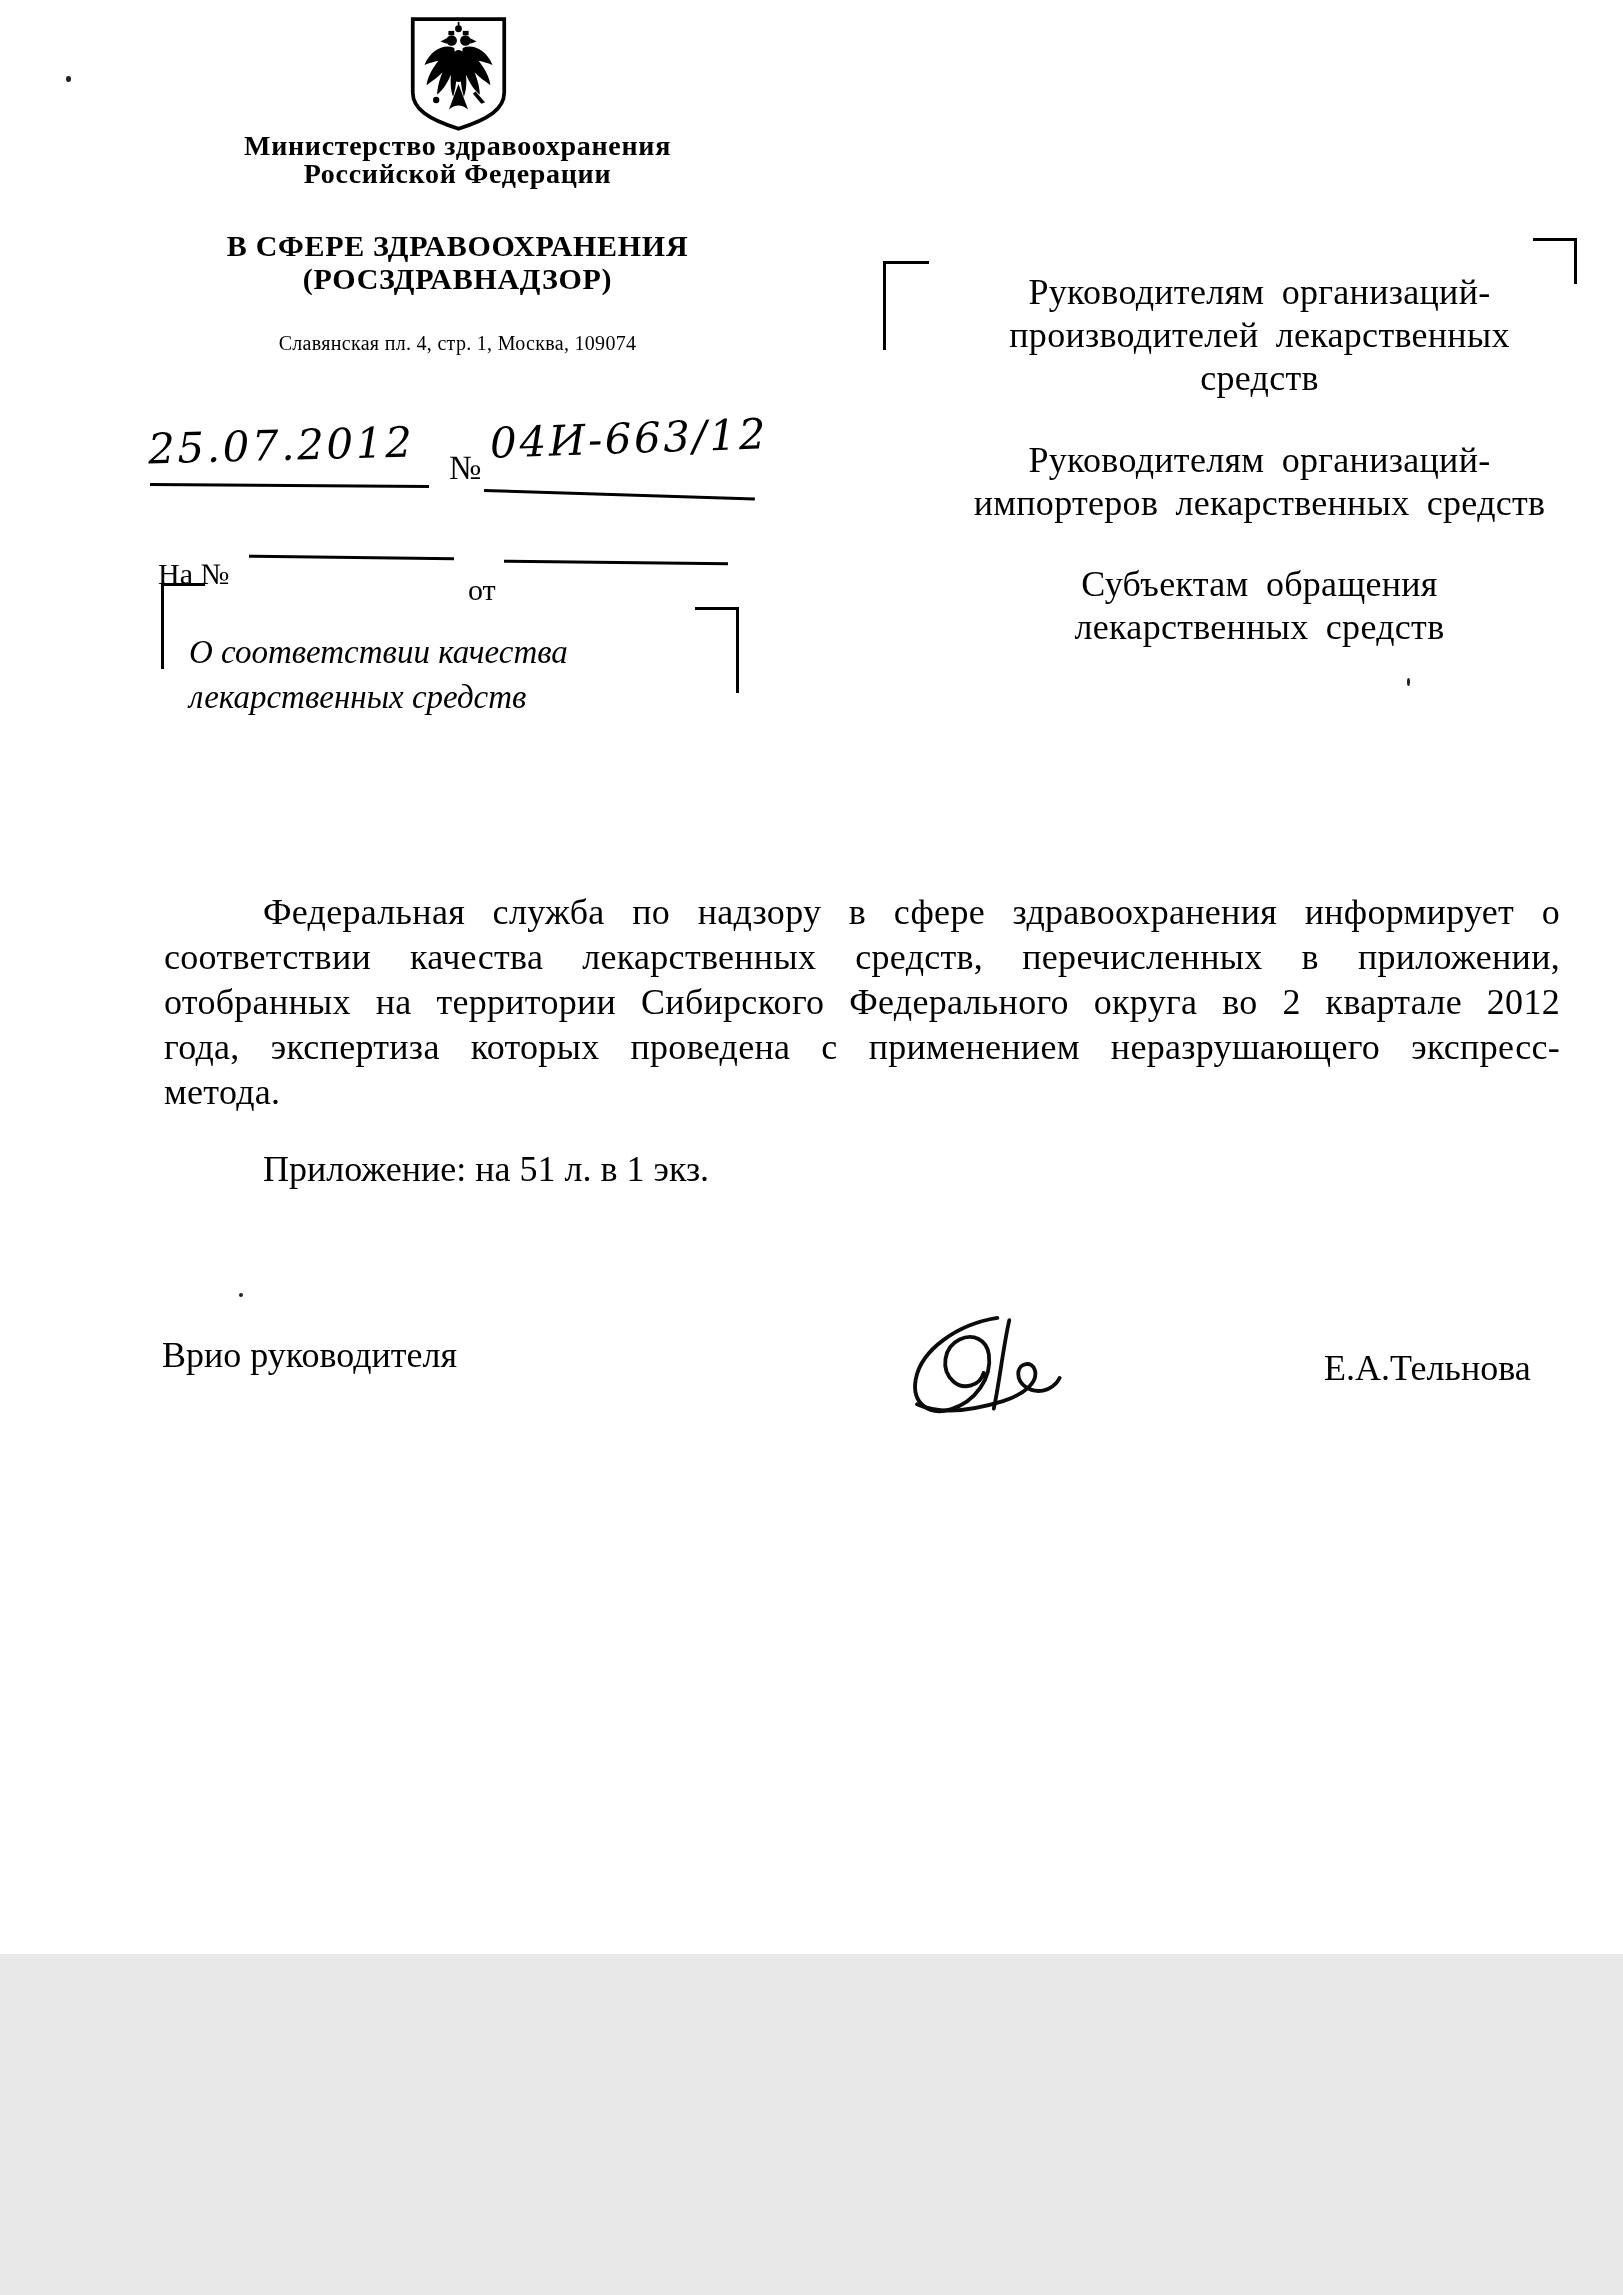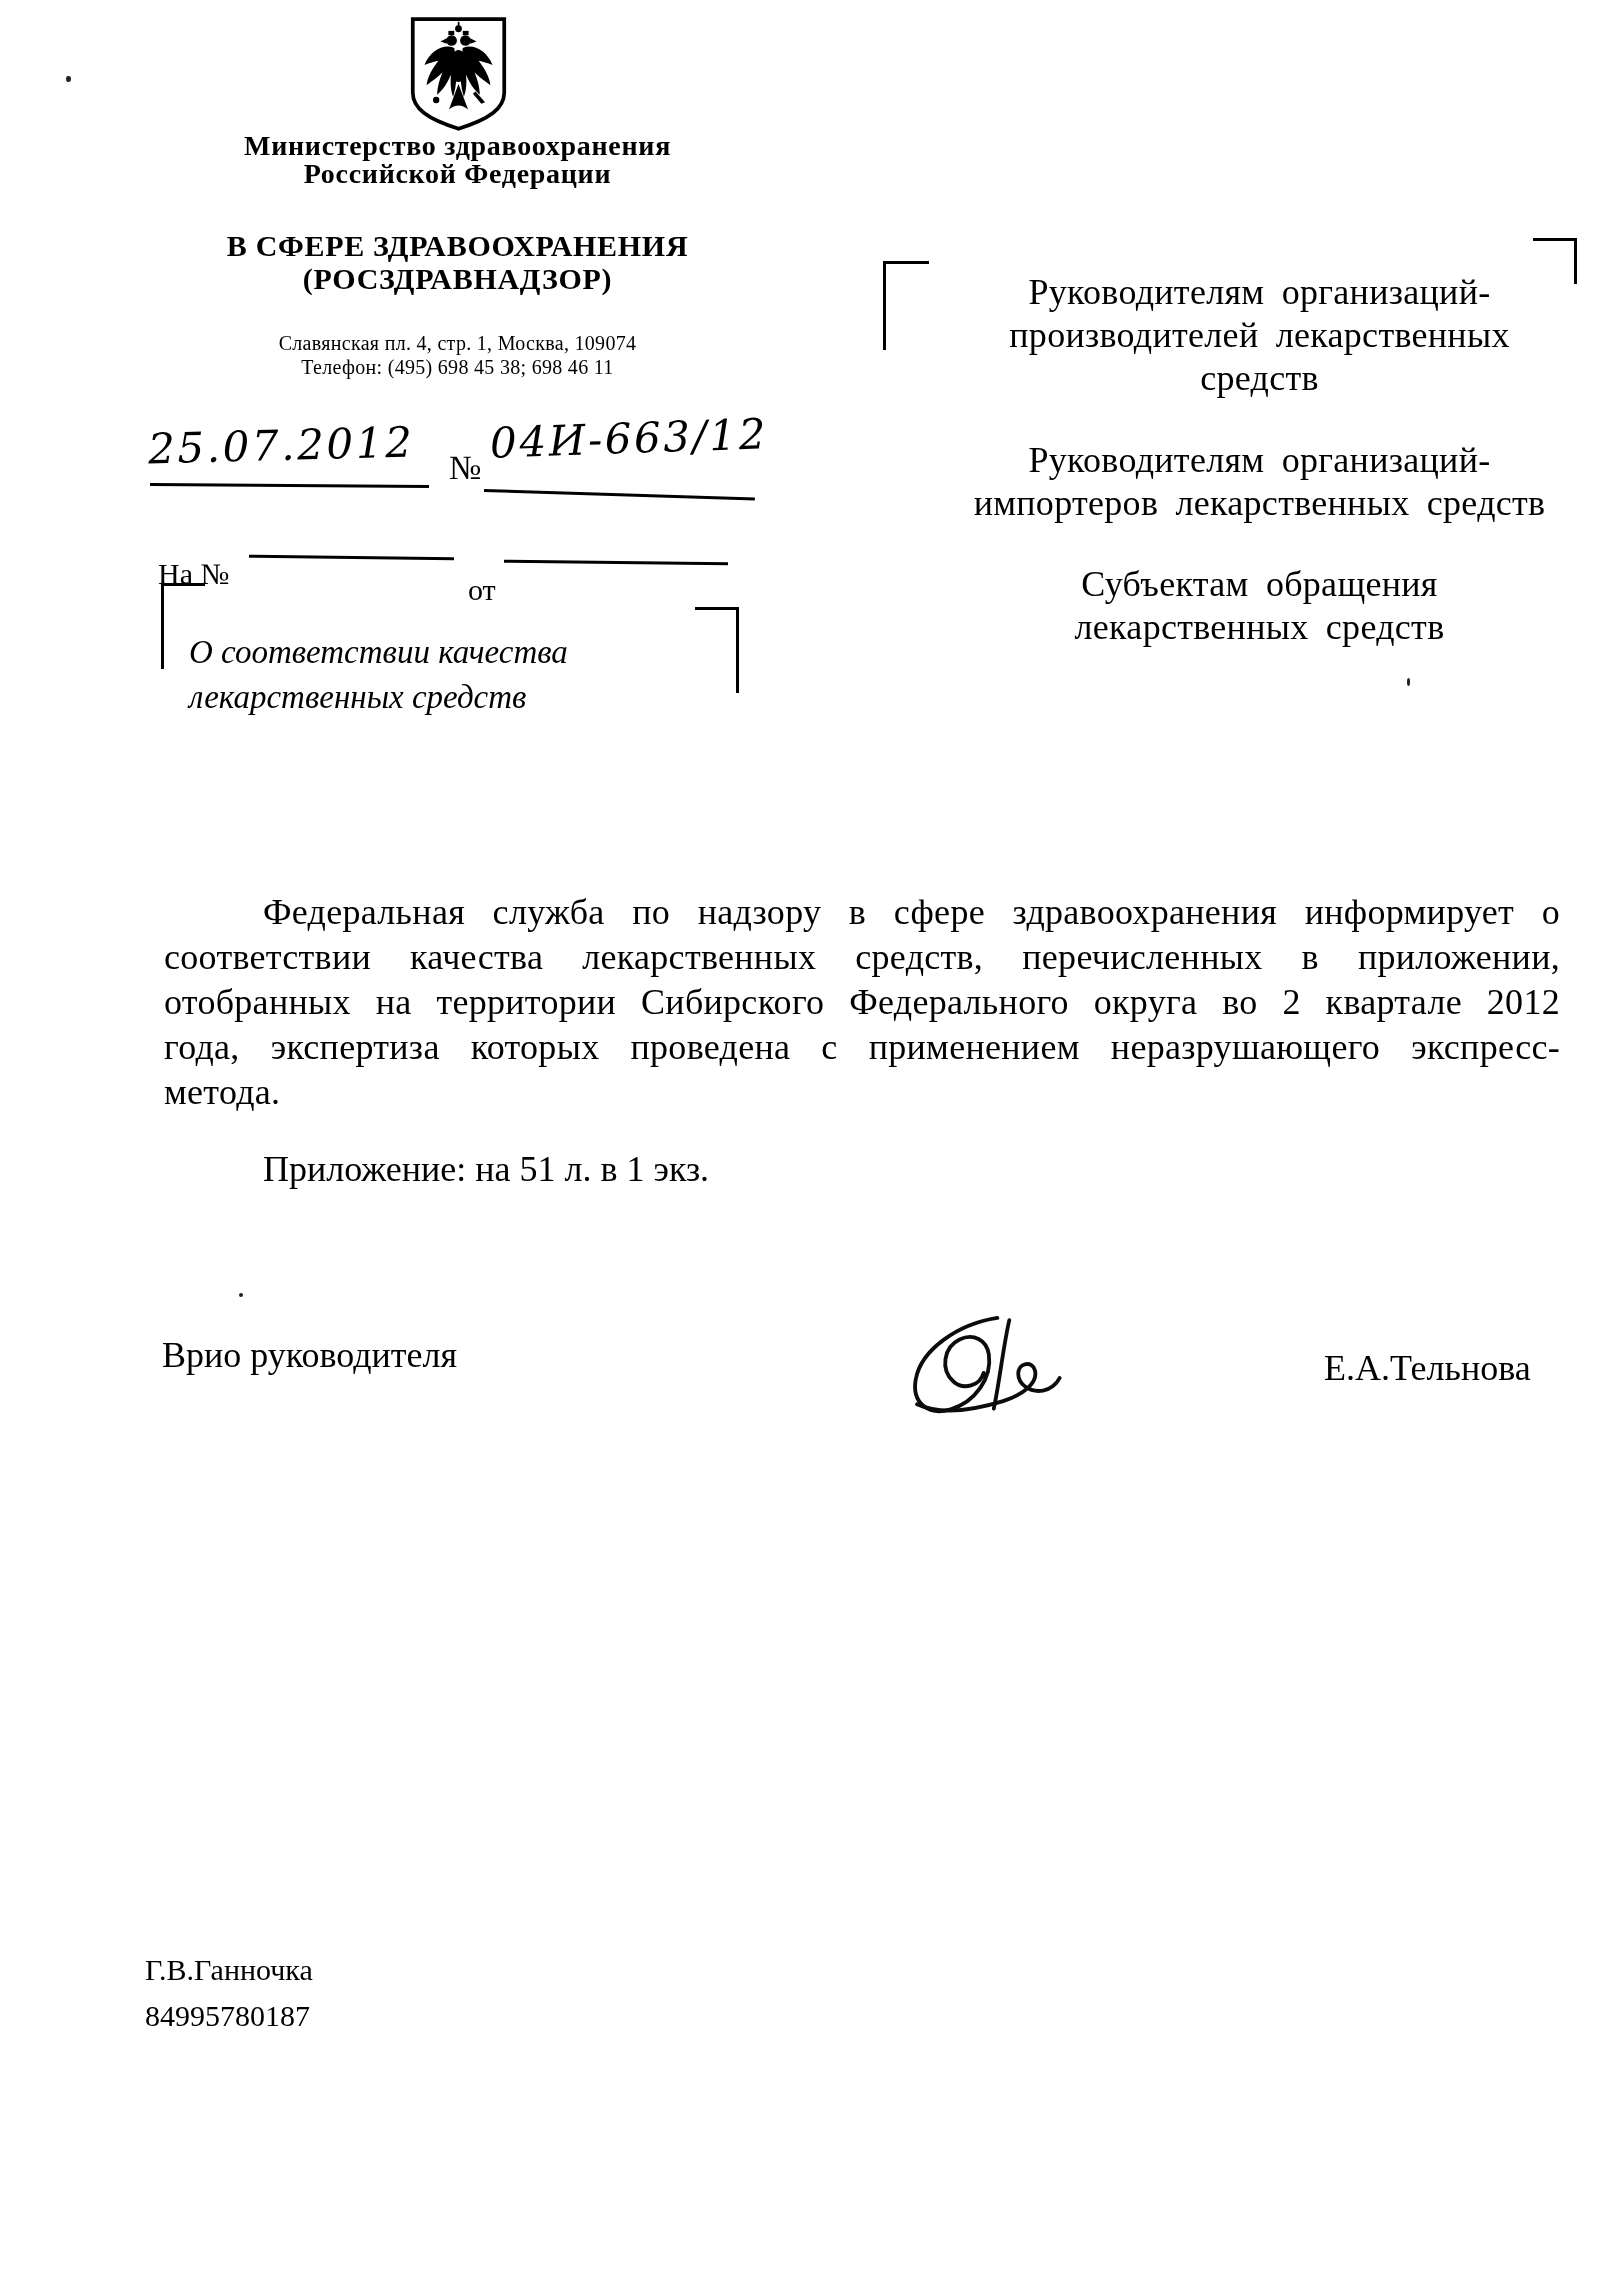--- a/index.html
+++ b/index.html
@@ -1,17 +1,17 @@
 <!DOCTYPE html>
 <html style="font-size:10.5px"><head>
 <meta charset="utf-8">
 <style>
   html,body { margin:0; padding:0; background:#e8e8e8; }
   .page {
-    position:relative; width:1624px; height:2295px; background:#ffffff;
+    position:relative; width:1624px; height:1954px; background:#ffffff;
     font-family:"Liberation Serif","DejaVu Serif",serif; color:#000;
     margin:0 auto; overflow:hidden;
   }
   .abs { position:absolute; }
   
   .hd-line { position:absolute; left:99px; width:717px; text-align:center; white-space:nowrap; }
   .hd-ministry { font-size:28px; font-weight:bold; letter-spacing:0.7px; }
   .hd-service  { font-size:30px; font-weight:bold; letter-spacing:0.7px; }
   .hd-contact  { font-size:20px; letter-spacing:0.3px; }
   
@@ -74,21 +74,20 @@
       <circle cx="29" cy="79" r="3"></circle>
       <path d="M66,71 l9,10 -3.5,1.5 -8,-9.5 z"></path>
     </g>
   </svg>
 
   <div class="hd-line hd-ministry" style="top:130px;">Министерство здравоохранения</div>
   <div class="hd-line hd-ministry" style="top:158px;">Российской Федерации</div>
   <div class="hd-line hd-service" style="top:229px;">В СФЕРЕ ЗДРАВООХРАНЕНИЯ</div>
   <div class="hd-line hd-service" style="top:262px;">(РОСЗДРАВНАДЗОР)</div>
   <div class="hd-line hd-contact" style="top:332px;">Славянская пл. 4, стр. 1, Москва, 109074</div>
-  <div class="hd-line hd-contact" style="top:356px;">Телефон: (495) 698 45 38; 698 46 11</div>
 
   <div class="abs handwriting" style="left:148px; top:421px; transform:rotate(-1.5deg);">25.07.2012</div>
   <div class="rule" style="left:150px; top:484px; width:279px; height:3.3px; transform:rotate(0.4deg);"></div>
 
   <div class="abs nosign" style="left:449px; top:449px;">№</div>
   <div class="abs handwriting" style="left:490px; top:414px; transform:rotate(-2deg);">04И-663/12</div>
   <div class="rule" style="left:484px; top:489px; width:271px; height:3.3px; transform:rotate(1.8deg); transform-origin:left center;"></div>
 
   <div class="abs form-label" style="left:158px; top:517px;">На №</div>
   <div class="rule" style="left:249px; top:556px; width:205px; height:2.6px; transform:rotate(0.7deg);"></div>

